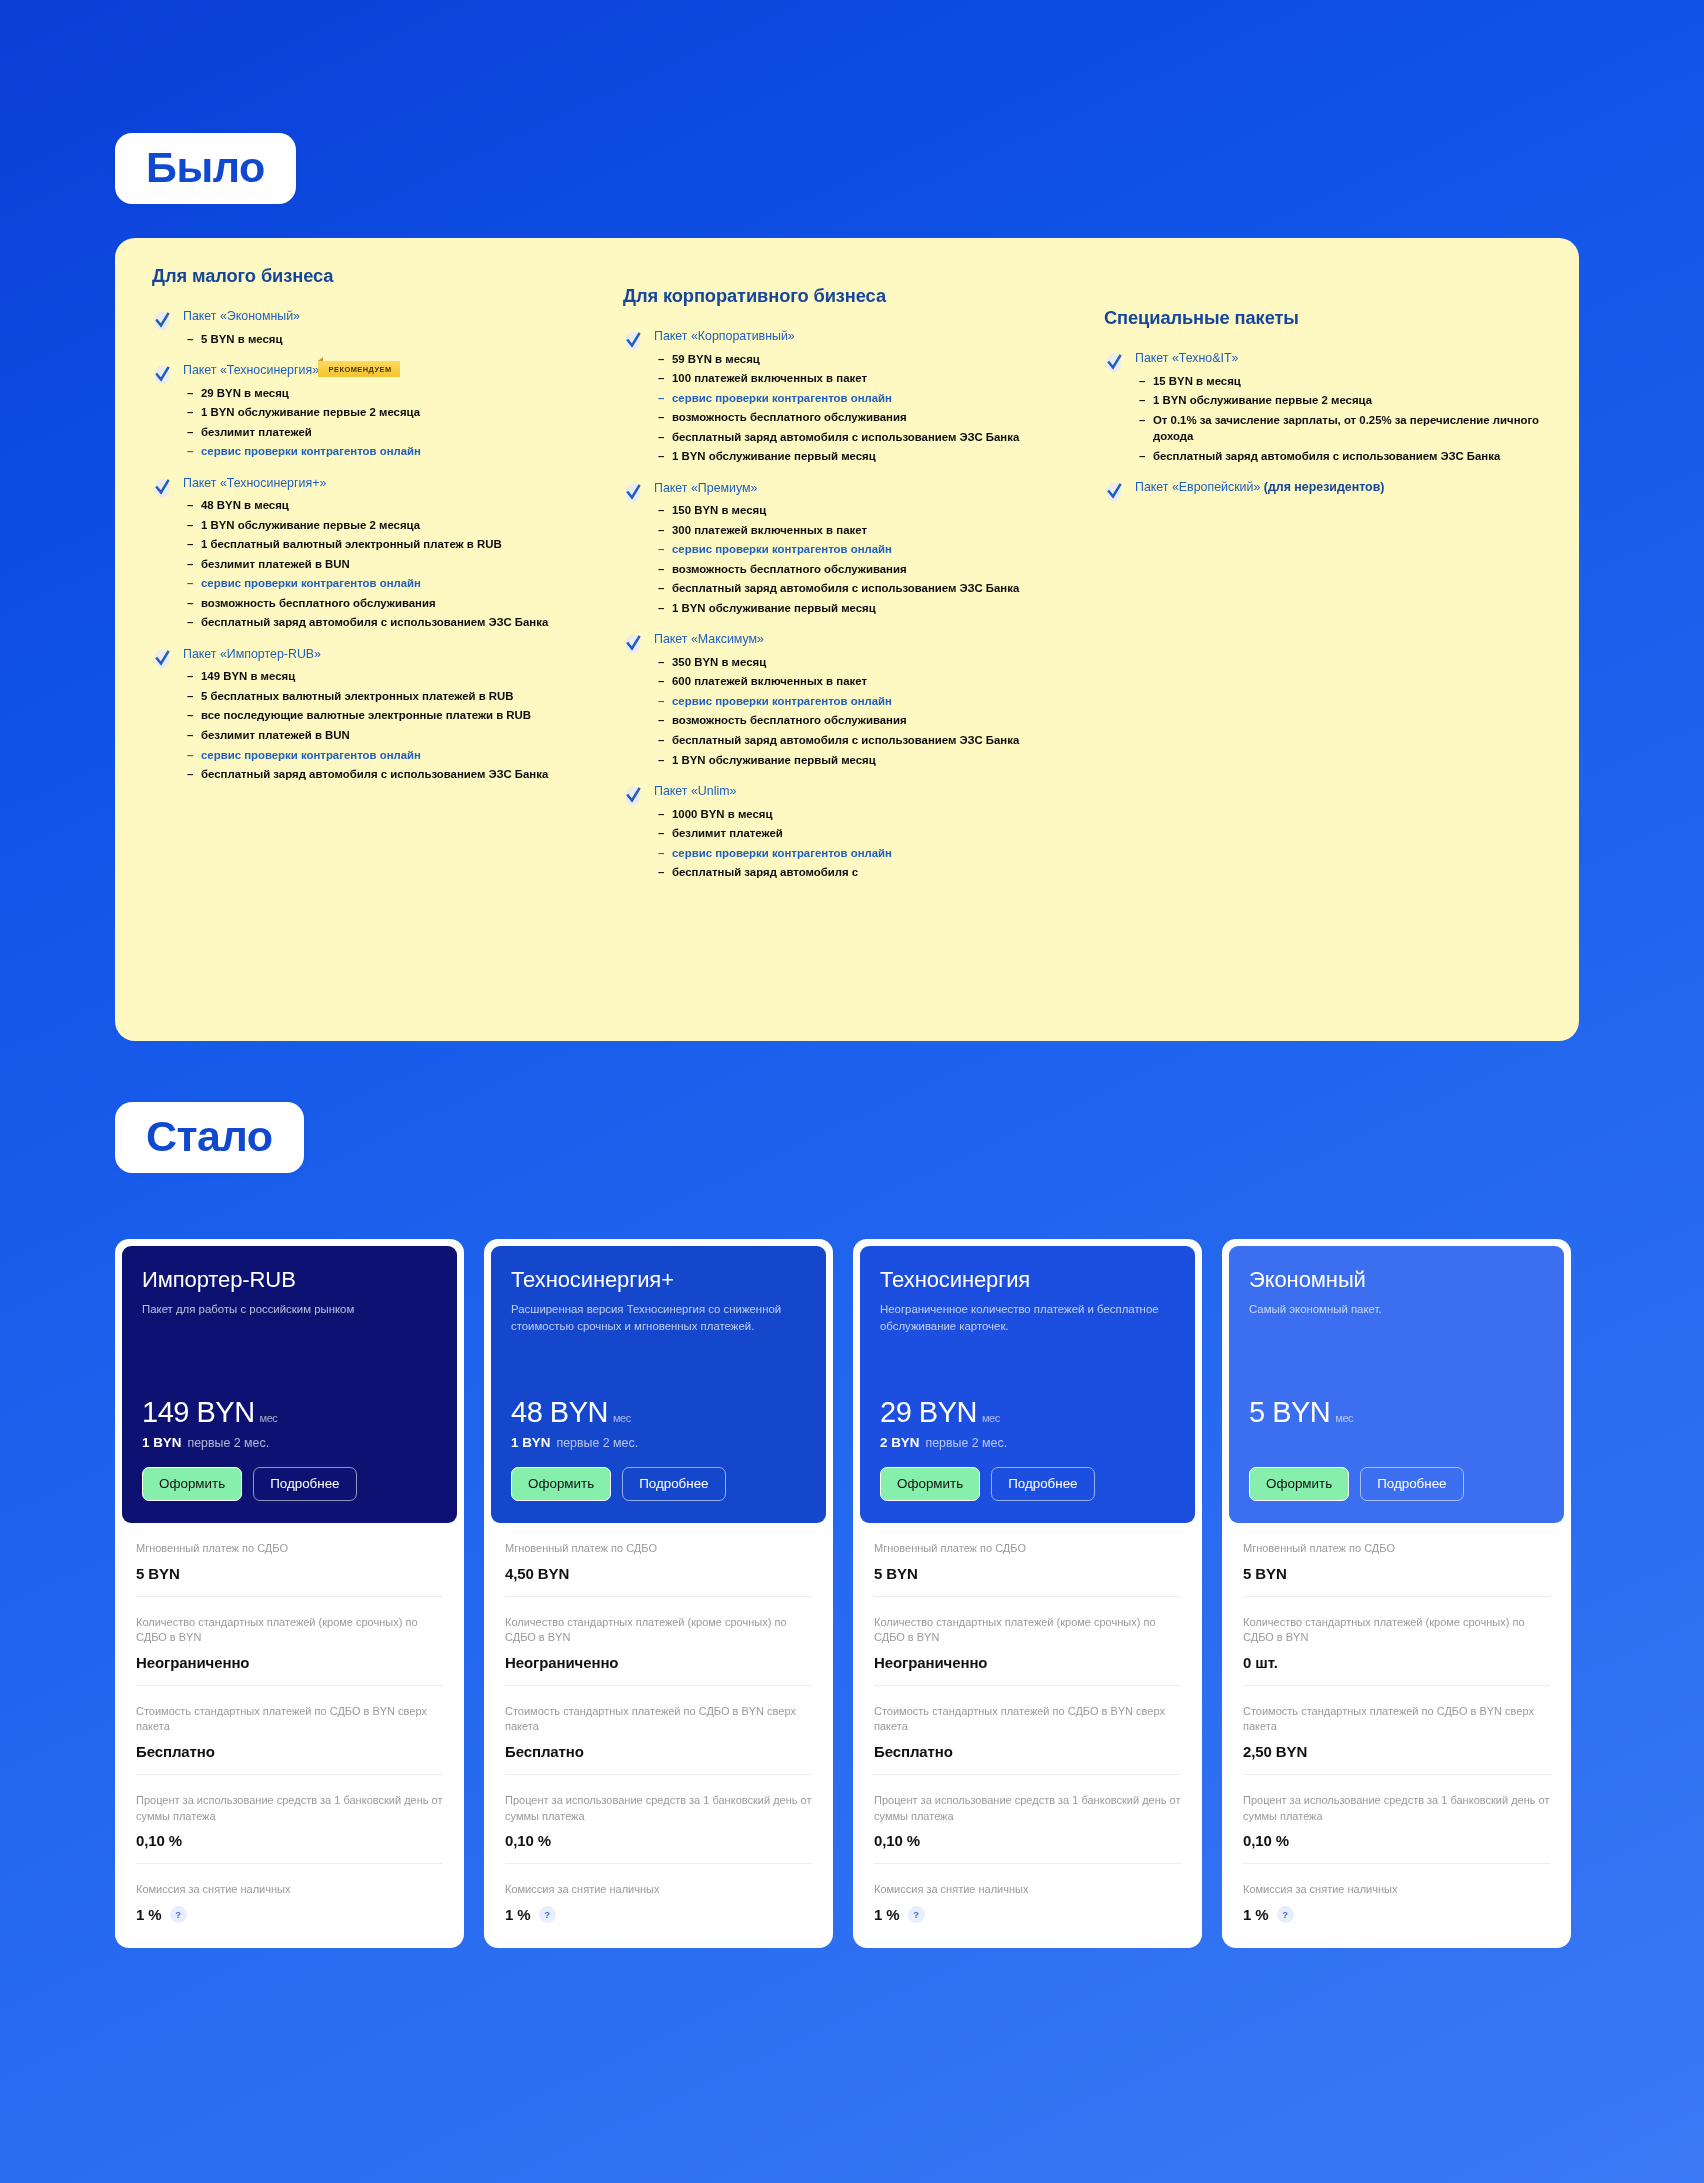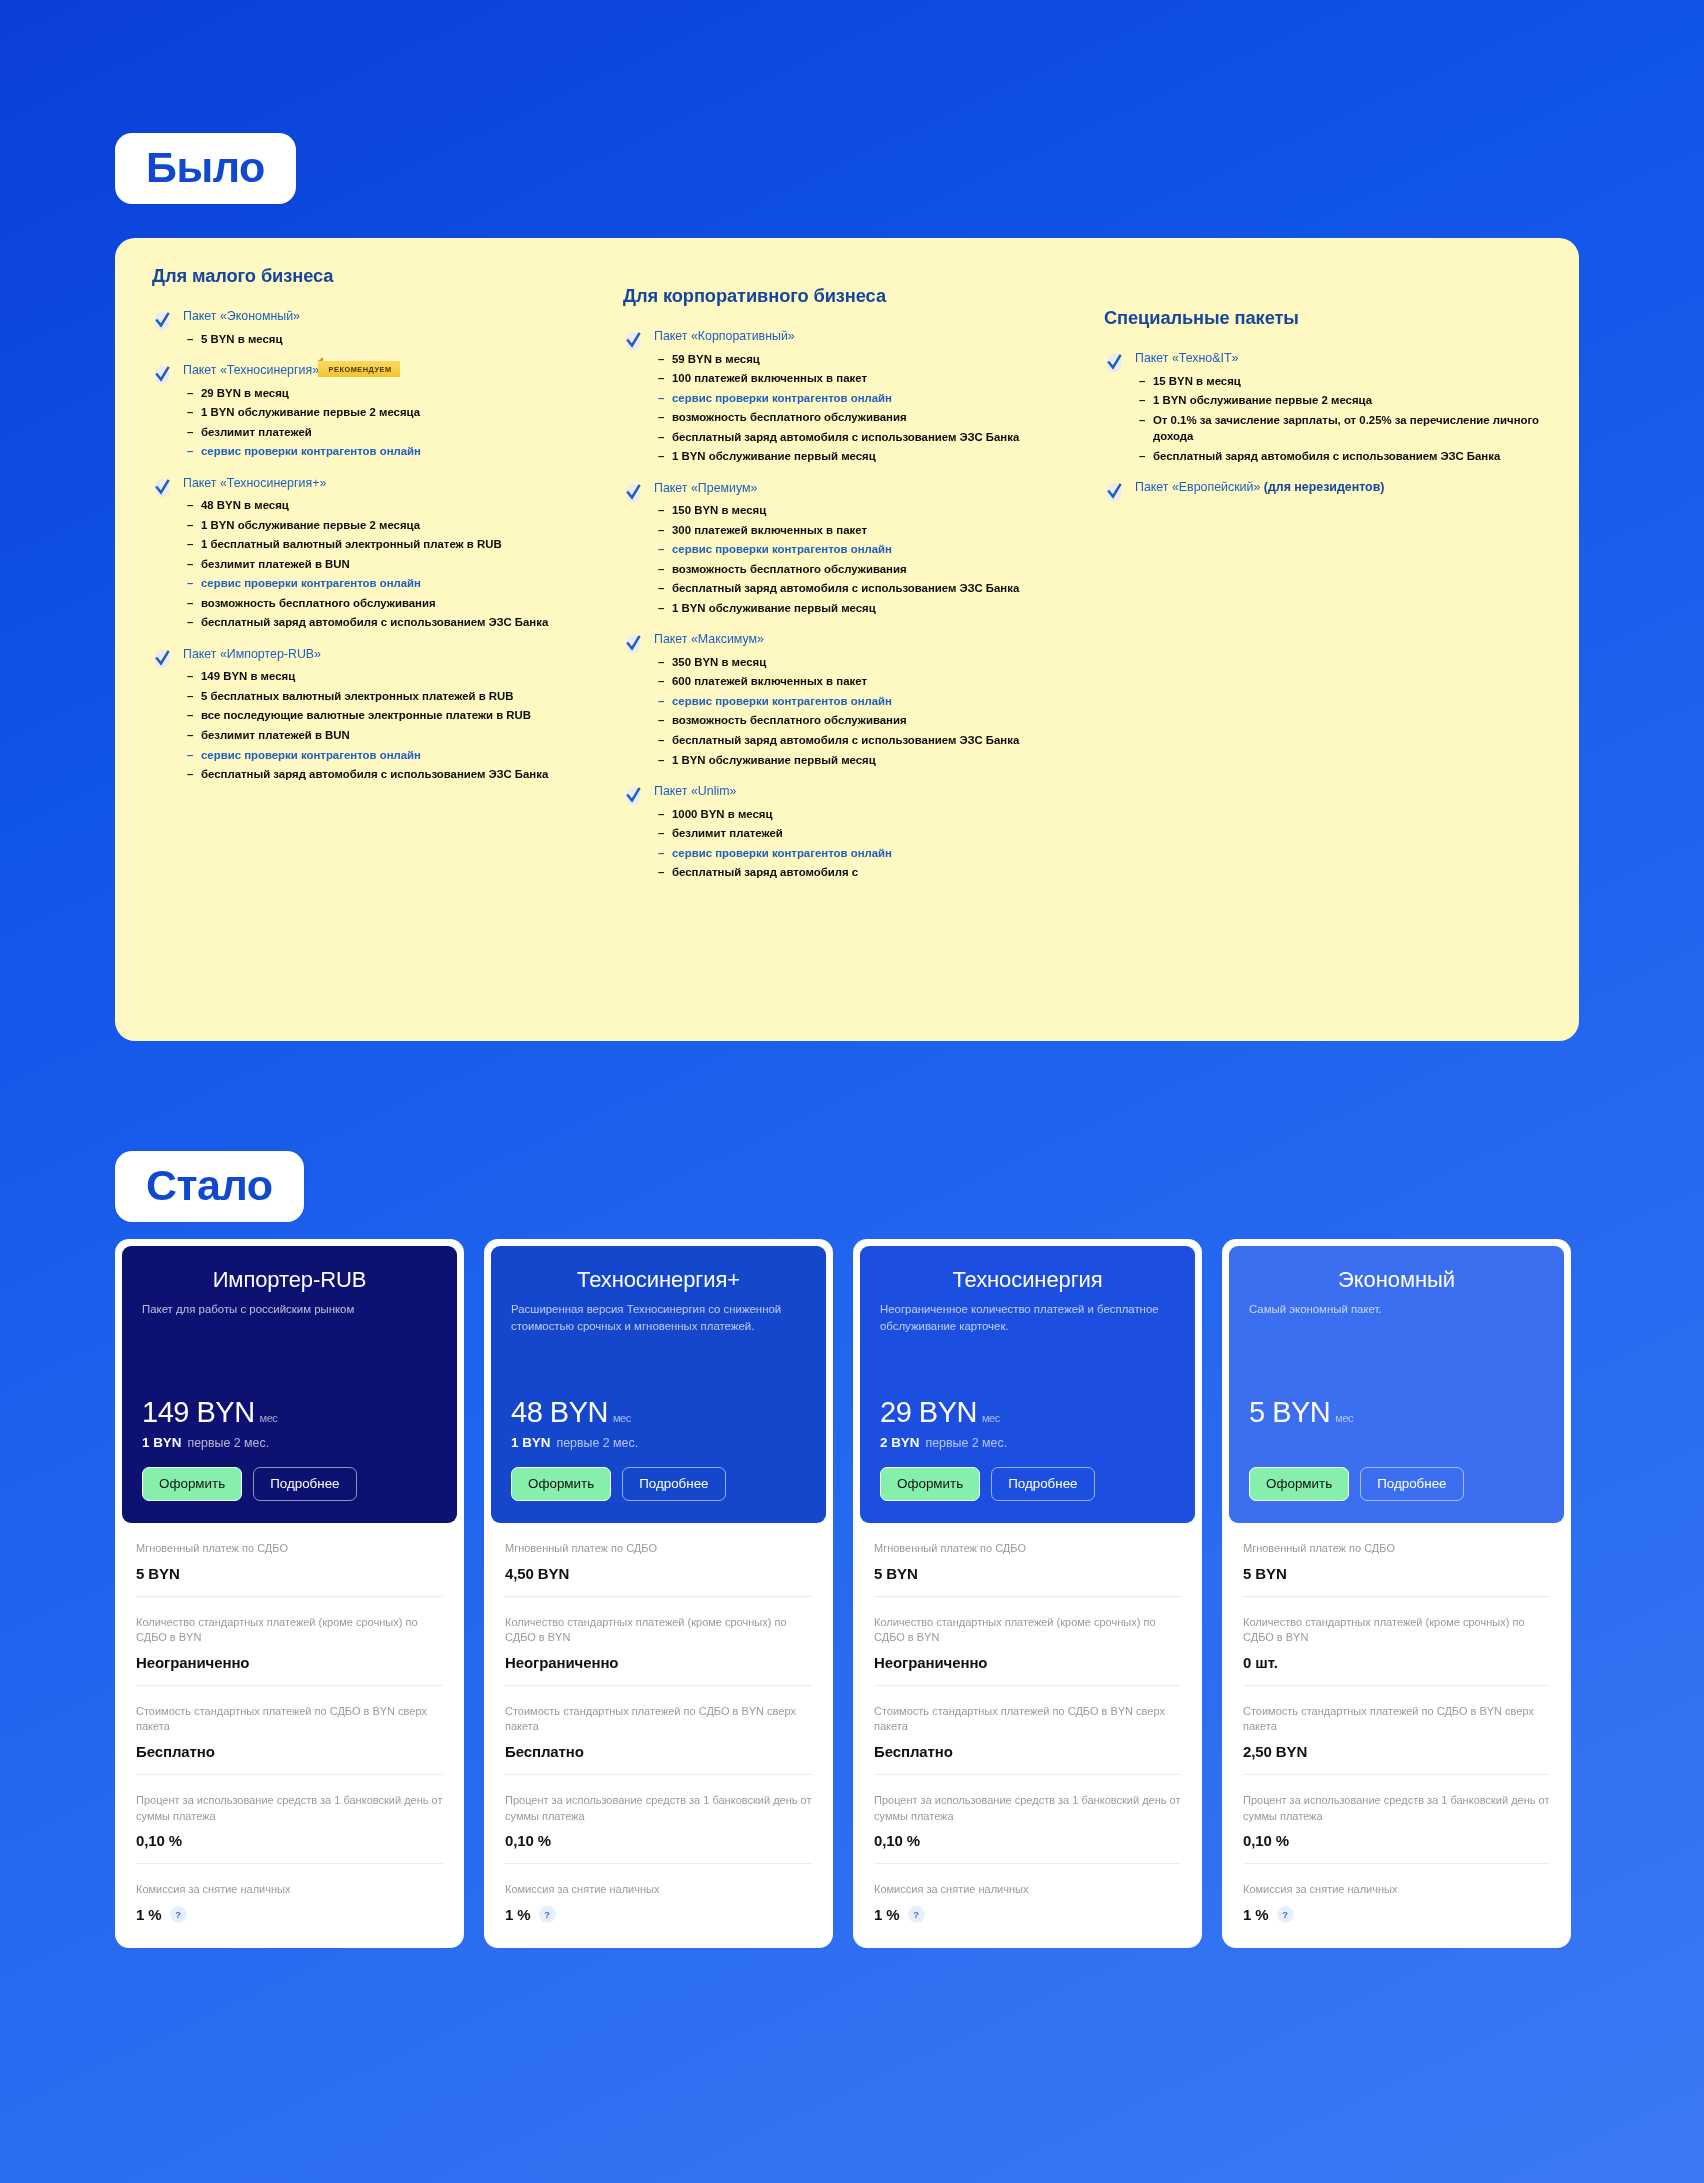--- a/index.html
+++ b/index.html
@@ -107,21 +107,21 @@
   }
   ul.feats li::before {
     content: "–";
     position: absolute;
     left: 4px; top: 0;
     font-weight: 700;
   }
   ul.feats li.link { color: #1f5fbe; }
 
   
-  .stalo-wrap { position: absolute; left: 115px; top: 1151px; }
+  .stalo-wrap { position: absolute; left: 115px; top: 1102px; }
   .cards-row {
     position: absolute;
     left: 115px; top: 1239px;
     display: flex;
     gap: 20px;
   }
   .tcard {
     width: 349px;
     background: #ffffff;
     border-radius: 14px;
@@ -140,21 +140,20 @@
   .h-navy  { background: #0d1272; }
   .h-blue  { background: #1547cd; }
   .h-blue2 { background: #1c4fe0; }
   .h-blue3 { background: #3c6ef0; }
   .tcard-title {
     font-size: 22px;
     font-weight: 400;
     line-height: 1.1;
     margin-bottom: 9px;
     letter-spacing: -0.1px;
-    text-align: center;
   }
   .tcard-sub {
     font-size: 11.4px;
     line-height: 1.45;
     color: rgba(255,255,255,.72);
     font-weight: 400;
     margin-bottom: 10px;
   }
   .spacer { flex: 1 1 auto; }
   .price-main {

